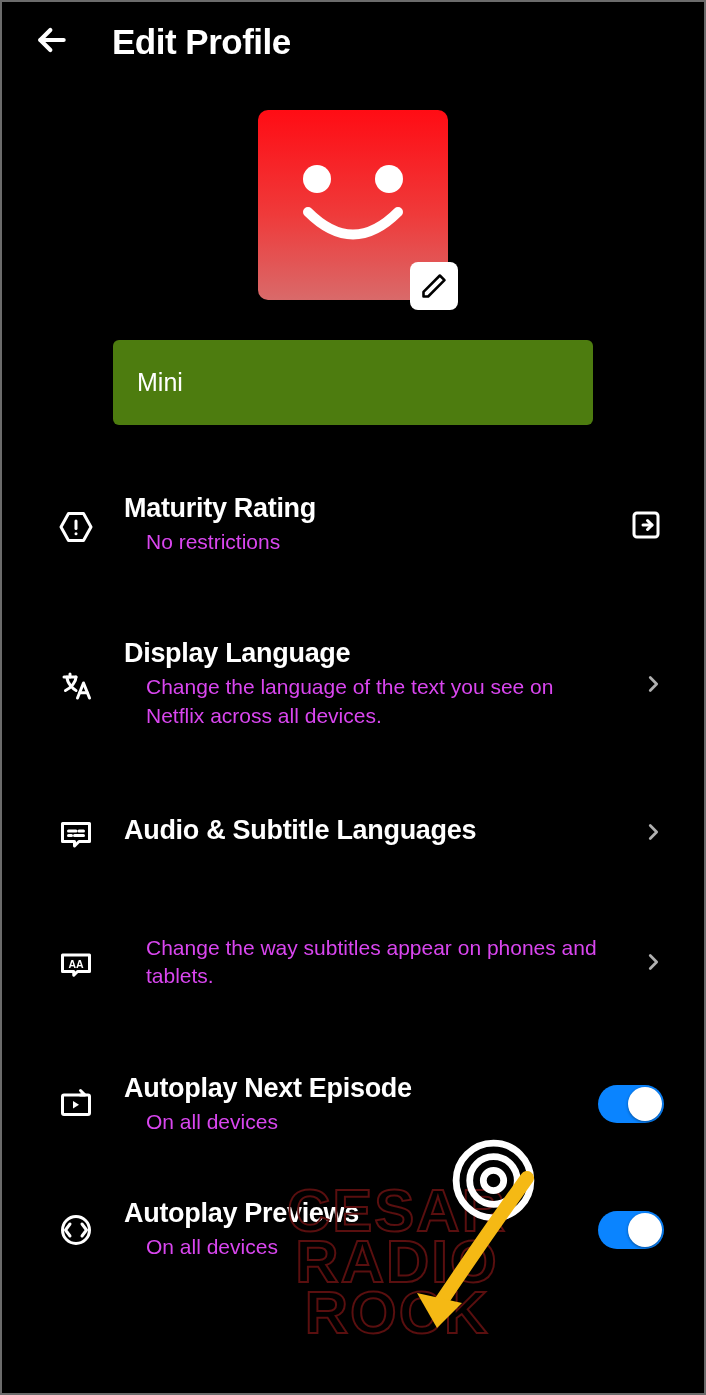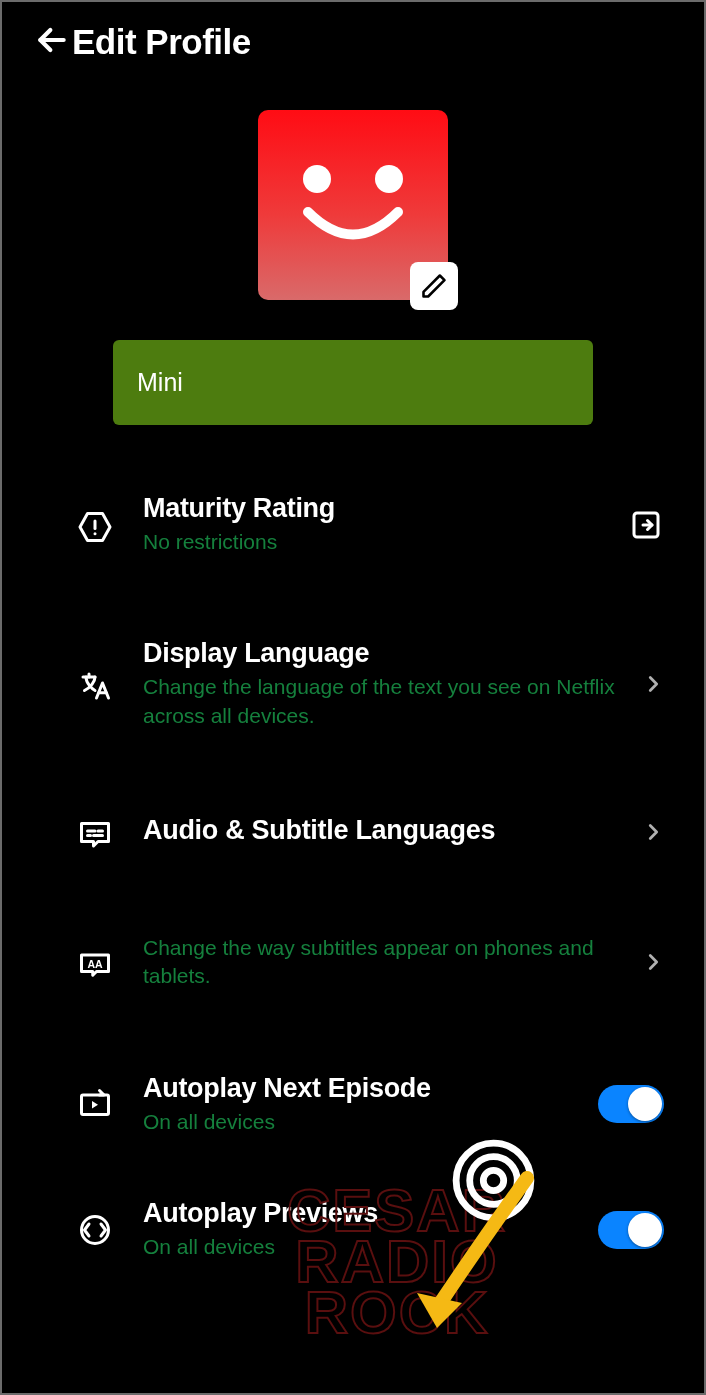--- a/index.html
+++ b/index.html
@@ -10,20 +10,21 @@
     color: #fff;
     font-family: -apple-system, BlinkMacSystemFont, "Helvetica Neue", Arial, sans-serif;
     overflow: hidden;
     position: relative;
     border: 2px solid #6b6b6b;
   }
   .header {
     display: flex;
     align-items: center;
     padding: 18px 20px 18px 30px;
+    gap: 40px;
   }
   .back-icon svg { width: 40px; height: 40px; }
   .title {
     font-size: 35px;
     font-weight: 700;
     letter-spacing: -0.5px;
   }
   .avatar-wrap {
     display: flex;
     justify-content: center;
@@ -72,21 +73,21 @@
     border: none;
     color: #fff;
     font-size: 25px;
     font-weight: 500;
     padding: 28px 24px;
     border-radius: 6px;
     outline: none;
   }
   .settings {
     margin-top: 56px;
-    padding: 0 40px 0 71px;
+    padding: 0 40px 0 52px;
   }
   .row {
     display: flex;
     align-items: center;
     gap: 26px;
     padding: 12px 0;
     margin-bottom: 58px;
   }
   .row .lead-icon {
     width: 44px;
@@ -99,23 +100,24 @@
   .row .lead-icon svg { width: 36px; height: 36px; }
   .row .texts { flex: 1; }
   .row .row-title {
     font-size: 27px;
     font-weight: 700;
     letter-spacing: -0.3px;
     margin-bottom: 4px;
   }
   .row .row-sub {
     font-size: 21px;
-    color: #15803d;
+    color: #d946ef;
     line-height: 1.35;
     font-weight: 400;
+    margin-left: 22px;
   }
   .row .trailing {
     flex: 0 0 auto;
     display: flex;
     align-items: center;
   }
   .chevron svg { width: 22px; height: 22px; }
   .ext-icon svg { width: 36px; height: 36px; }
   .toggle {
     width: 66px; height: 38px;

